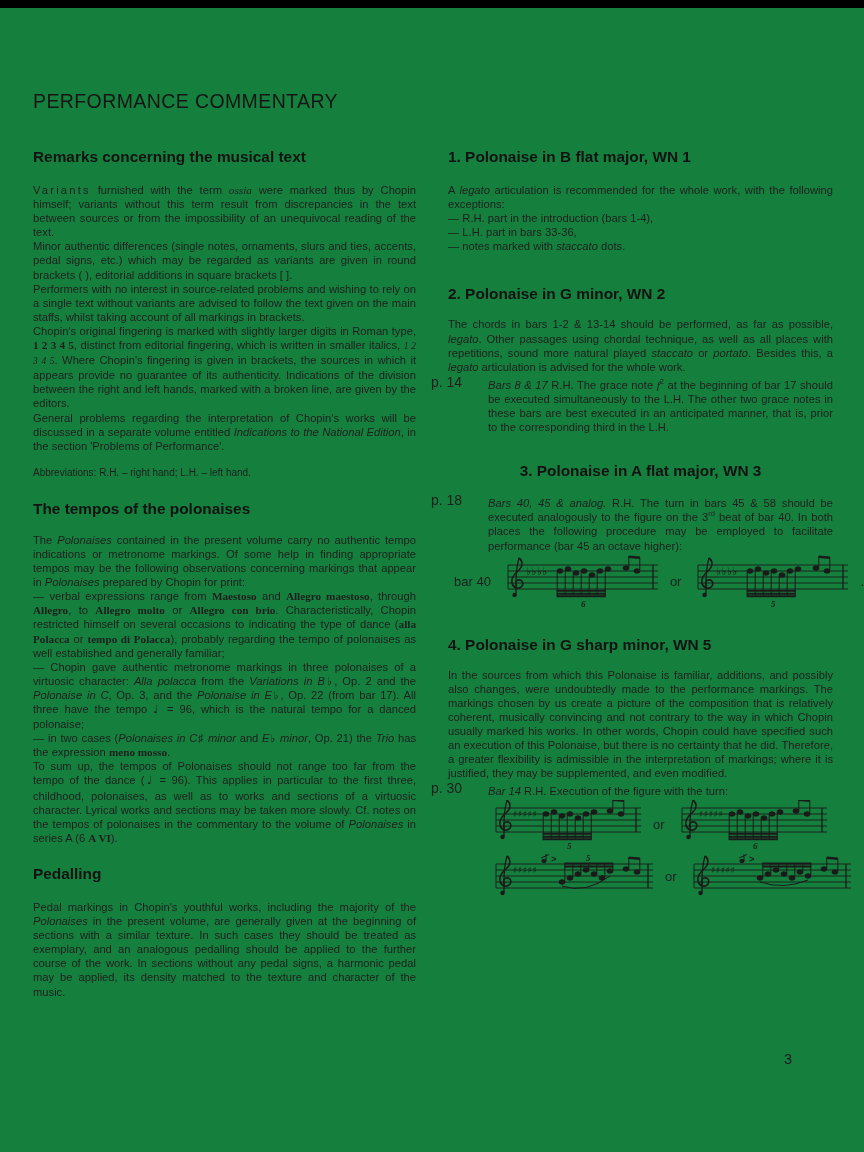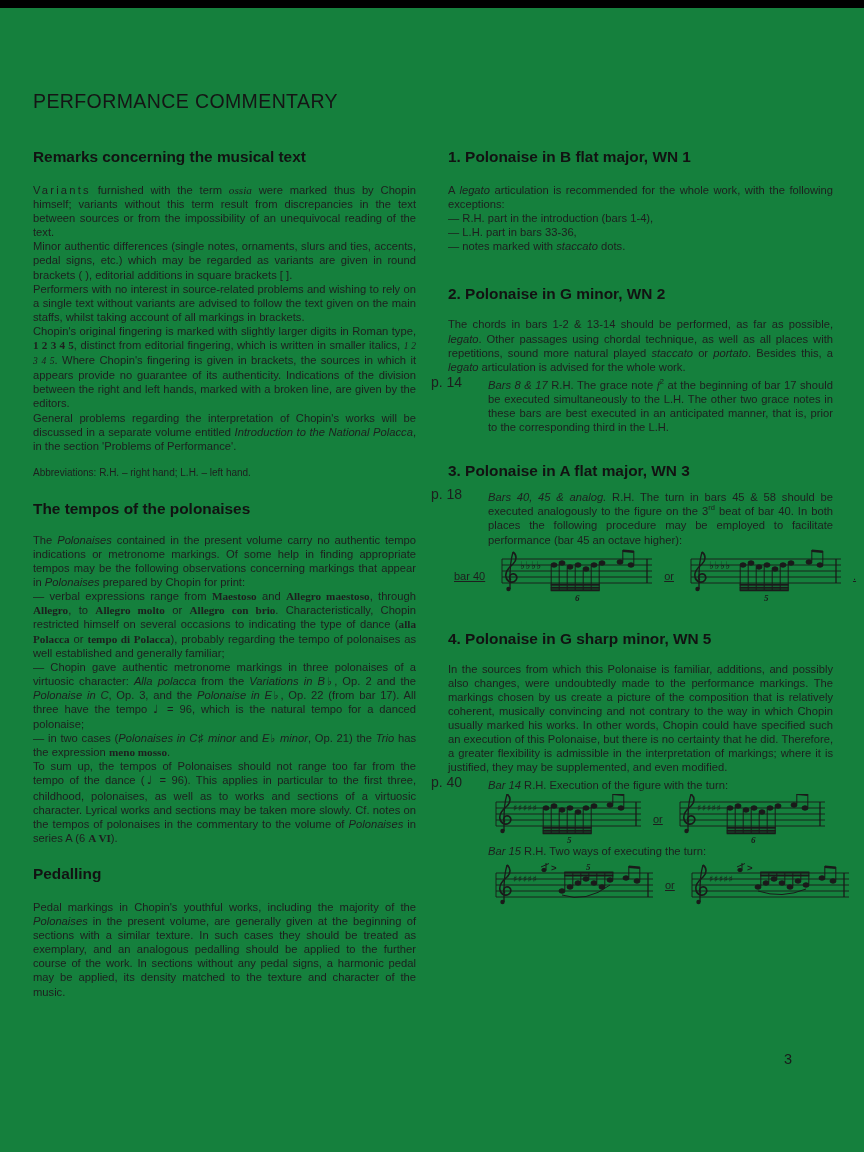--- a/index.html
+++ b/index.html
@@ -15,41 +15,41 @@
   }
   .col { position:absolute; top:148px; font-size:11.2px; line-height:14.1px; text-align:justify; }
   .col.left  { left:33px;  width:383px; }
   .col.right { left:448px; width:385px; }
   h2 { font-size:15.4px; font-weight:700; line-height:18px; text-align:left; color:#121212; }
   .h-remarks { margin-bottom:17px; }
   .h-tempos  { margin-top:20px; margin-bottom:15px; }
   .h-pedal   { margin-top:20px; margin-bottom:17px; }
   .h-1st     { margin-bottom:17px; }
   .h-s2 { margin-top:32px; margin-bottom:14px; }
-  .h-s3 { margin-top:28px; margin-bottom:10px; }
+  .h-s3 { margin-top:28px; margin-bottom:16px;text-align:center; }
   .h-s4 { margin-top:27px; margin-bottom:14px; }
   .abbr { margin-top:13px; font-size:10px; text-align:left; }
   .gap8 { margin-top:8px; }
   .noj  { text-align:left; }
   .note { margin-left:40px; position:relative; }
   .note.mt4 { margin-top:4px; }
   .pnum { position:absolute; left:-57px; top:-3px; font-size:14px; white-space:nowrap; }
   .pagenum { position:absolute; left:784px; top:1051px; font-size:14.5px; color:#1a1a1a; }
   
   .i   { font-style:italic; }
   .si  { font-family:"Liberation Serif","DejaVu Serif",serif; font-style:italic; }
   .sb  { font-family:"Liberation Serif","DejaVu Serif",serif; font-weight:700; }
   .sis { font-family:"Liberation Serif","DejaVu Serif",serif; font-style:italic; font-size:9.5px; }
   .sp  { letter-spacing:2.2px; }
   .sup { vertical-align:super; font-size:7.5px; line-height:0; }
   .mus { font-family:"DejaVu Sans",sans-serif; }
   
   .music-row { display:flex; align-items:center; gap:7px; margin-left:6px; margin-top:2px; }
   .music-row.indent { margin-left:38px; }
-  .bar-label, .orlbl, .suffix { font-size:11px; white-space:nowrap;text-decoration:underline; }
+  .bar-label, .orlbl, .suffix { font-size:13px; white-space:nowrap; }
   svg.staff { display:block; flex:0 0 auto; }
   .ksig { font:10.5px "DejaVu Sans",sans-serif; letter-spacing:.5px; fill:#1a1a1a; }
   .ksig.sm { font-size:9px; }
   .tup  { font:italic 700 9px "Liberation Serif","DejaVu Serif",serif; fill:#1a1a1a; }
   .acc  { font:700 9.5px "Liberation Sans","DejaVu Sans",sans-serif; fill:#1a1a1a; }
 </style>
 </head>
 <body>
 
 <svg width="0" height="0" style="position:absolute" aria-hidden="true">
@@ -95,21 +95,21 @@
 <div class="page">
   <div class="topbar"></div>
   <h1 class="title">PERFORMANCE COMMENTARY</h1>
 
   <div class="col left">
     <h2 class="h-remarks">Remarks concerning the musical text</h2>
     <p><span class="sp">Variants</span><span> furnished with the term </span><span class="si">ossia</span><span> were marked thus by Chopin himself; variants without this term result from discrepancies in the text between sources or from the impossibility of an unequivocal reading of the text.</span></p>
     <p><span>Minor authentic differences (single notes, ornaments, slurs and ties, accents, pedal signs, etc.) which may be regarded as variants are given in round brackets ( ), editorial additions in square brackets [ ].</span></p>
     <p><span>Performers with no interest in source-related problems and wishing to rely on a single text without variants are advised to follow the text given on the main staffs, whilst taking account of all markings in brackets.</span></p>
     <p><span>Chopin's original fingering is marked with slightly larger digits in Roman type, </span><span class="sb">1 2 3 4 5</span><span>, distinct from editorial fingering, which is written in smaller italics, </span><span class="sis">1 2 3 4 5</span><span>. Where Chopin's fingering is given in brackets, the sources in which it appears provide no guarantee of its authenticity. Indications of the division between the right and left hands, marked with a broken line, are given by the editors.</span></p>
-    <p><span>General problems regarding the interpretation of Chopin's works will be discussed in a separate volume entitled </span><span class="i">Introduction to the National Polacca</span><span>, in the section 'Problems of Performance'.</span></p>
+    <p><span>General problems regarding the interpretation of Chopin's works will be discussed in a separate volume entitled </span><span class="i">Indications to the National Edition</span><span>, in the section 'Problems of Performance'.</span></p>
     <p class="abbr">Abbreviations: R.H. – right hand; L.H. – left hand.</p>
 
     <h2 class="h-tempos">The tempos of the polonaises</h2>
     <p><span>The </span><span class="i">Polonaises</span><span> contained in the present volume carry no authentic tempo indications or metronome markings. Of some help in finding appropriate tempos may be the following observations concerning markings that appear in </span><span class="i">Polonaises</span><span> prepared by Chopin for print:</span></p>
     <p><span>— verbal expressions range from </span><span class="sb">Maestoso</span><span> and </span><span class="sb">Allegro maestoso</span><span>, through </span><span class="sb">Allegro</span><span>, to </span><span class="sb">Allegro molto</span><span> or </span><span class="sb">Allegro con brio</span><span>. Characteristically, Chopin restricted himself on several occasions to indicating the type of dance (</span><span class="sb">alla Polacca</span><span> or </span><span class="sb">tempo di Polacca</span><span>), probably regarding the tempo of polonaises as well established and generally familiar;</span></p>
     <p><span>— Chopin gave authentic metronome markings in three polonaises of a virtuosic character: </span><span class="i">Alla polacca</span><span> from the </span><span class="i">Variations in B♭</span><span>, Op. 2 and the </span><span class="i">Polonaise in C</span><span>, Op. 3, and the </span><span class="i">Polonaise in E♭</span><span>, Op. 22 (from bar 17). All three have the tempo </span><span class="mus">♩</span><span> = 96, which is the natural tempo for a danced polonaise;</span></p>
     <p><span>— in two cases (</span><span class="i">Polonaises in C♯ minor</span><span> and </span><span class="i">E♭ minor</span><span>, Op. 21) the </span><span class="i">Trio</span><span> has the expression </span><span class="sb">meno mosso</span><span>.</span></p>
     <p><span>To sum up, the tempos of Polonaises should not range too far from the tempo of the dance (</span><span class="mus">♩</span><span> = 96). This applies in particular to the first three, childhood, polonaises, as well as to works and sections of a virtuosic character. Lyrical works and sections may be taken more slowly. Cf. notes on the tempos of polonaises in the commentary to the volume of </span><span class="i">Polonaises</span><span> in series A (6 </span><span class="sb">A VI</span><span>).</span></p>
 
     <h2 class="h-pedal">Pedalling</h2>
@@ -171,21 +171,21 @@
         <text class="tup" x="83" y="52">5</text>
         <use href="#endpair" xlink:href="#endpair" x="128" y="13"></use>
       </svg>
       <span class="suffix">.</span>
     </div>
 
 
     <h2 class="h-s4">4. Polonaise in G sharp minor, WN 5</h2>
     <p><span>In the sources from which this Polonaise is familiar, additions, and possibly also changes, were undoubtedly made to the performance markings. The markings chosen by us create a picture of the composition that is relatively coherent, musically convincing and not contrary to the way in which Chopin usually marked his works. In other words, Chopin could have specified such an execution of this Polonaise, but there is no certainty that he did. Therefore, a greater flexibility is admissible in the interpretation of markings; where it is justified, they may be supplemented, and even modified.</span></p>
     <div class="note mt4">
-      <span class="pnum">p. 40</span>
+      <span class="pnum">p. 30</span>
       <p class="noj"><span class="i">Bar 14</span><span> R.H. Execution of the figure with the turn:</span></p>
     </div>
 
     <div class="music-row indent">
       <svg class="staff" width="160" height="50" viewBox="0 0 160 50">
         <g stroke="#1a1a1a" stroke-width="0.9">
           <line x1="10" y1="8" x2="155" y2="8"></line>
             <line x1="10" y1="14" x2="155" y2="14"></line>
           <line x1="10" y1="20" x2="155" y2="20"></line>
             <line x1="10" y1="26" x2="155" y2="26"></line>
@@ -211,23 +211,20 @@
             <line x1="150" y1="8" x2="150" y2="32" stroke-width="1.3"></line>
         </g>
         <use href="#g-clef" xlink:href="#g-clef" y="-3"></use>
         <text class="ksig sm" x="27" y="17">♯♯♯♯♯</text>
         <use href="#run32" xlink:href="#run32" x="60" y="8"></use>
         <text class="tup" x="81" y="49">6</text>
         <use href="#endpair" xlink:href="#endpair" x="124" y="11"></use>
       </svg>
     </div>
 
-    <div class="note">
-      <p class="noj"><span class="i">Bar 15</span><span> R.H. Two ways of executing the turn:</span></p>
-    </div>
 
     <div class="music-row indent">
       <svg class="staff" width="172" height="50" viewBox="0 0 172 50">
         <g stroke="#1a1a1a" stroke-width="0.9">
           <line x1="10" y1="12" x2="167" y2="12"></line>
             <line x1="10" y1="18" x2="167" y2="18"></line>
           <line x1="10" y1="24" x2="167" y2="24"></line>
             <line x1="10" y1="30" x2="167" y2="30"></line>
           <line x1="10" y1="36" x2="167" y2="36"></line>
           <line x1="10" y1="12" x2="10" y2="36"></line>

